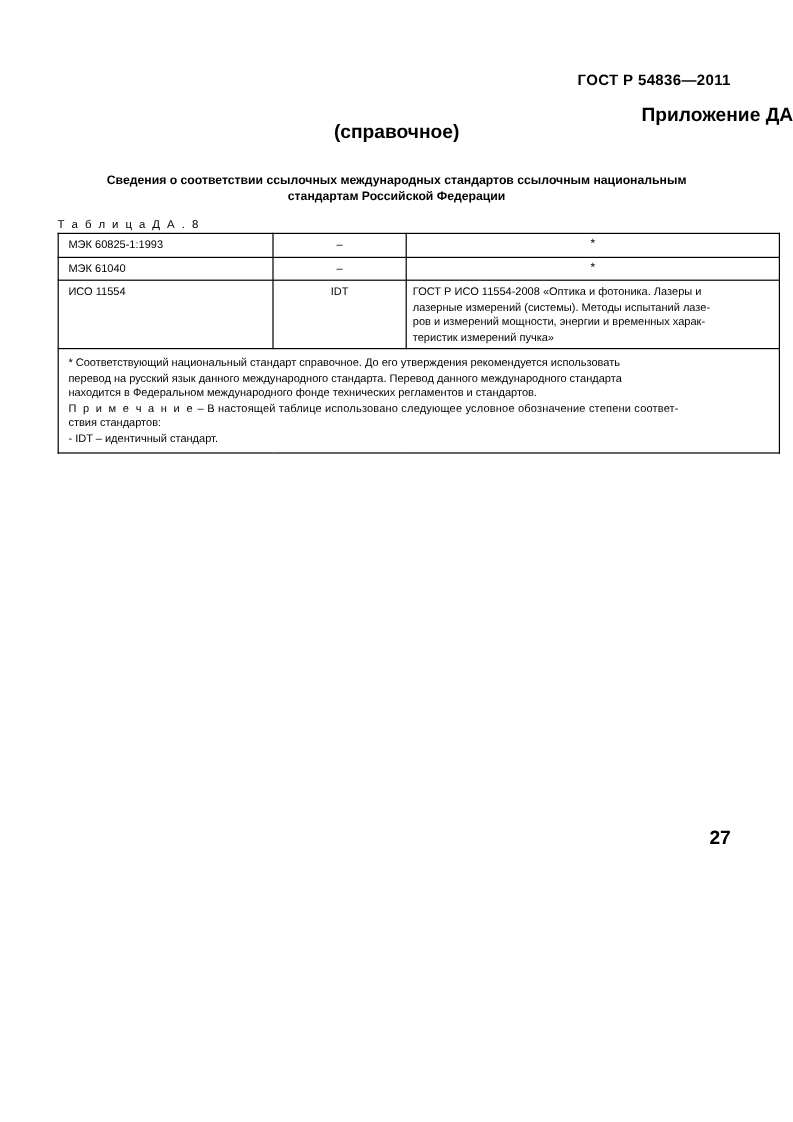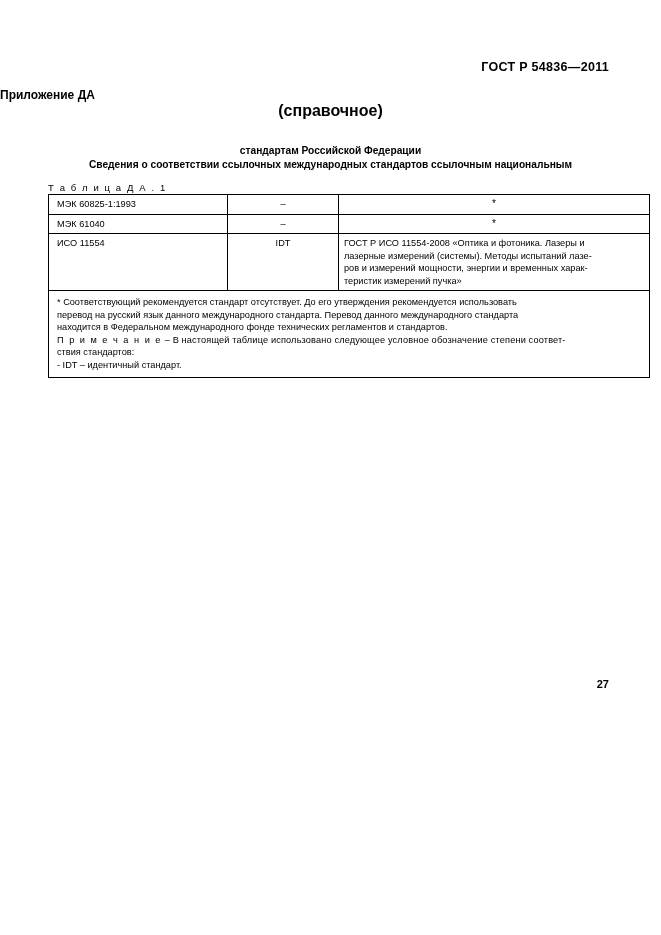--- a/index.html
+++ b/index.html
@@ -29,22 +29,22 @@
     font-size: 12.5px;
     font-weight: bold;
     letter-spacing: 0.3px;
     white-space: nowrap;
   }
   .appendix-title {
     position: absolute;
     left: 0;
     right: 0;
     top: 88px;
-    text-align: left;
-    font-size: 12px;
+    text-align: right;
+    font-size: 16px;
     font-weight: bold;
   }
   .appendix-sub {
     position: absolute;
     left: 0;
     right: 0;
     top: 102px;
     text-align: center;
     font-size: 16px;
     font-weight: bold;
@@ -109,41 +109,41 @@
   }
   .spaced {
     letter-spacing: 1.5px;
   }
   .tall-row td {
     height: 46px;
   }
   .page-number {
     position: absolute;
     right: 52px;
-    bottom: 66px;
-    font-size: 11px;
+    bottom: 48px;
+    font-size: 16px;
     font-weight: bold;
   }
 </style>
 </head>
 <body>
 
 <div class="page">
 
   <div class="doc-number">ГОСТ Р 54836—2011</div>
 
   <div class="appendix-title">Приложение ДА</div>
   <div class="appendix-sub">(справочное)</div>
 
   <div class="main-heading">
+    <div>Сведения о соответствии ссылочных международных стандартов ссылочным национальным</div>
     <div>стандартам Российской Федерации</div>
-    <div>Сведения о соответствии ссылочных международных стандартов ссылочным национальным</div>
   </div>
 
-  <div class="table-caption">Т а б л и ц а   Д А . 1</div>
+  <div class="table-caption">Т а б л и ц а   Д А . 8</div>
 
   <table class="da1">
     <tbody>
 
       <tr>
         <td class="c1 left-pad">МЭК 60825-1:1993</td>
         <td class="c2 center">–</td>
         <td class="c3 star-cell">*</td>
       </tr>
 
@@ -159,21 +159,21 @@
         <td class="c3">
           <div>ГОСТ Р ИСО 11554-2008 «Оптика и фотоника. Лазеры и</div>
           <div>лазерные измерений (системы). Методы испытаний лазе-</div>
           <div>ров и измерений мощности, энергии и временных харак-</div>
           <div>теристик измерений пучка»</div>
         </td>
       </tr>
 
       <tr>
         <td class="note" colspan="3">
-          <p>* Соответствующий рекомендуется стандарт отсутствует. До его утверждения рекомендуется использовать</p>
+          <p>* Соответствующий национальный стандарт справочное. До его утверждения рекомендуется использовать</p>
           <p>перевод на русский язык данного международного стандарта. Перевод данного международного стандарта</p>
           <p>находится в Федеральном международного фонде технических регламентов и стандартов.</p>
           <p class="prim"><span class="spaced">П р и м е ч а н и е</span><span> – В настоящей таблице использовано следующее условное обозначение степени соответ-</span></p>
           <p>ствия стандартов:</p>
           <p>- IDT – идентичный стандарт.</p>
         </td>
       </tr>
     </tbody>
   </table>
 

